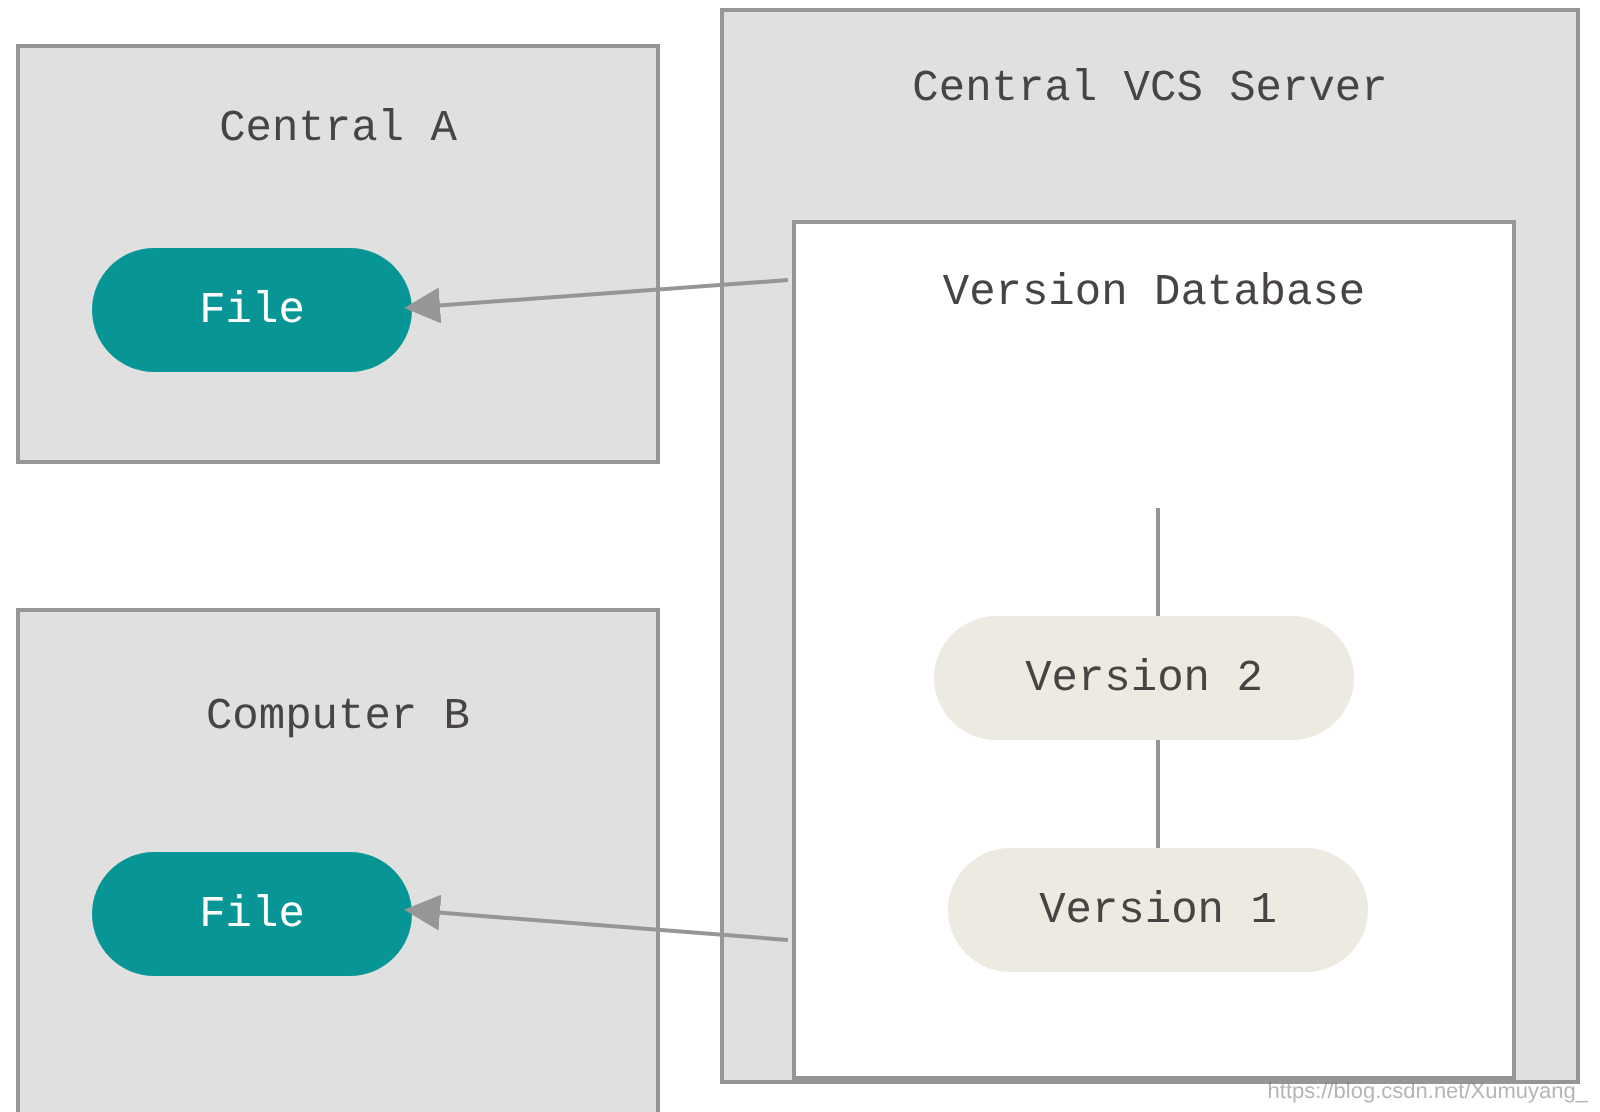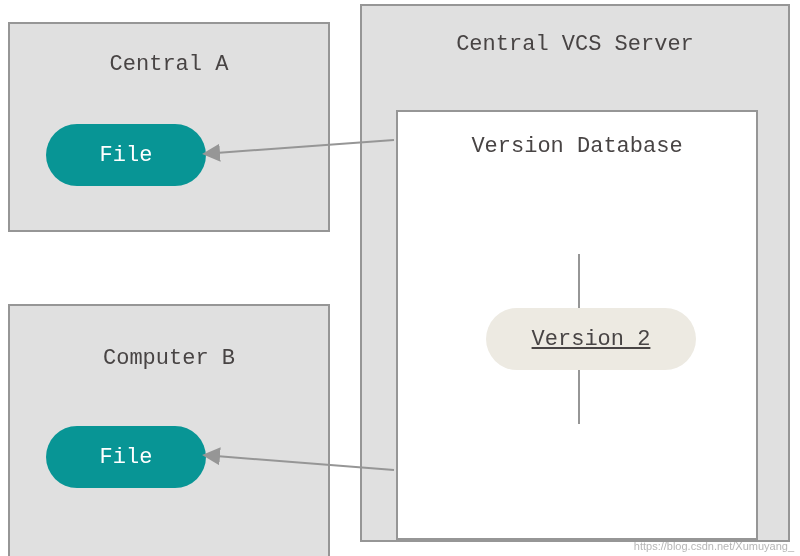--- a/index.html
+++ b/index.html
@@ -96,26 +96,29 @@
 
   <div class="box" style="left:360px; top:4px; width:430px; height:538px;">
     <div class="box-title" style="position:absolute; top:26px;">Central VCS Server</div>
 
     <div class="db-box" style="left:34px; top:82px; width:362px; height:430px;margin-top:22px;">
       <div class="db-title" style="position:absolute; top:22px;">Version Database</div>
 
 
       <div class="vline" style="left:180px; top:142px; height:54px;"></div>
 
-      <div class="pill cream" style="left:88px; top:196px; width:210px; height:62px;text-decoration:underline;">
+      <div class="pill cream" style="left:69px; top:196px; width:210px; height:62px;">
         <span>Version 2</span>
       </div>
 
       <div class="vline" style="left:180px; top:258px; height:54px;"></div>
 
+      <div class="pill cream" style="left:76px; top:312px; width:210px; height:62px;">
+        <span>Version 1</span>
+      </div>
     </div>
   </div>
 
   <svg class="arrows">
     <defs>
       <marker id="arrowhead" markerWidth="9" markerHeight="9" refX="2" refY="4.5" orient="auto">
         <polygon points="0 0, 9 4.5, 0 9" fill="#969696"></polygon>
       </marker>
     </defs>
 

